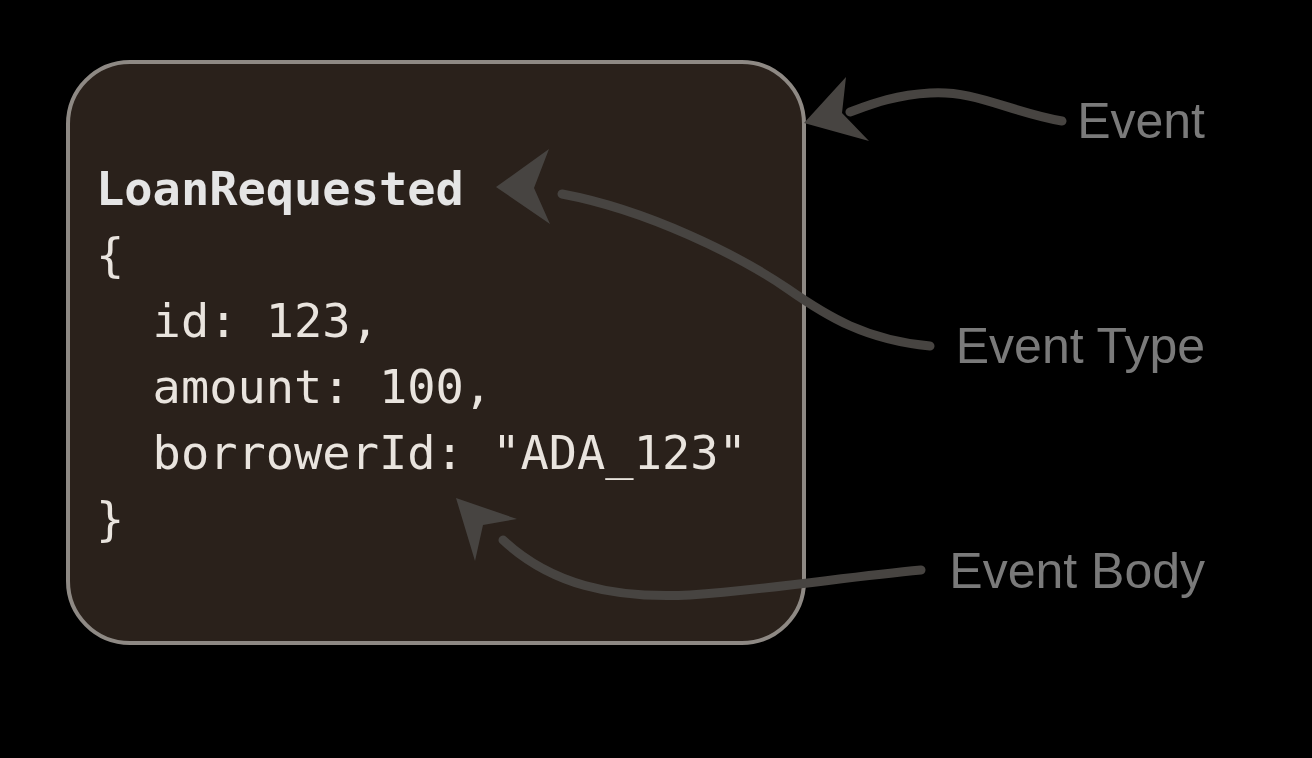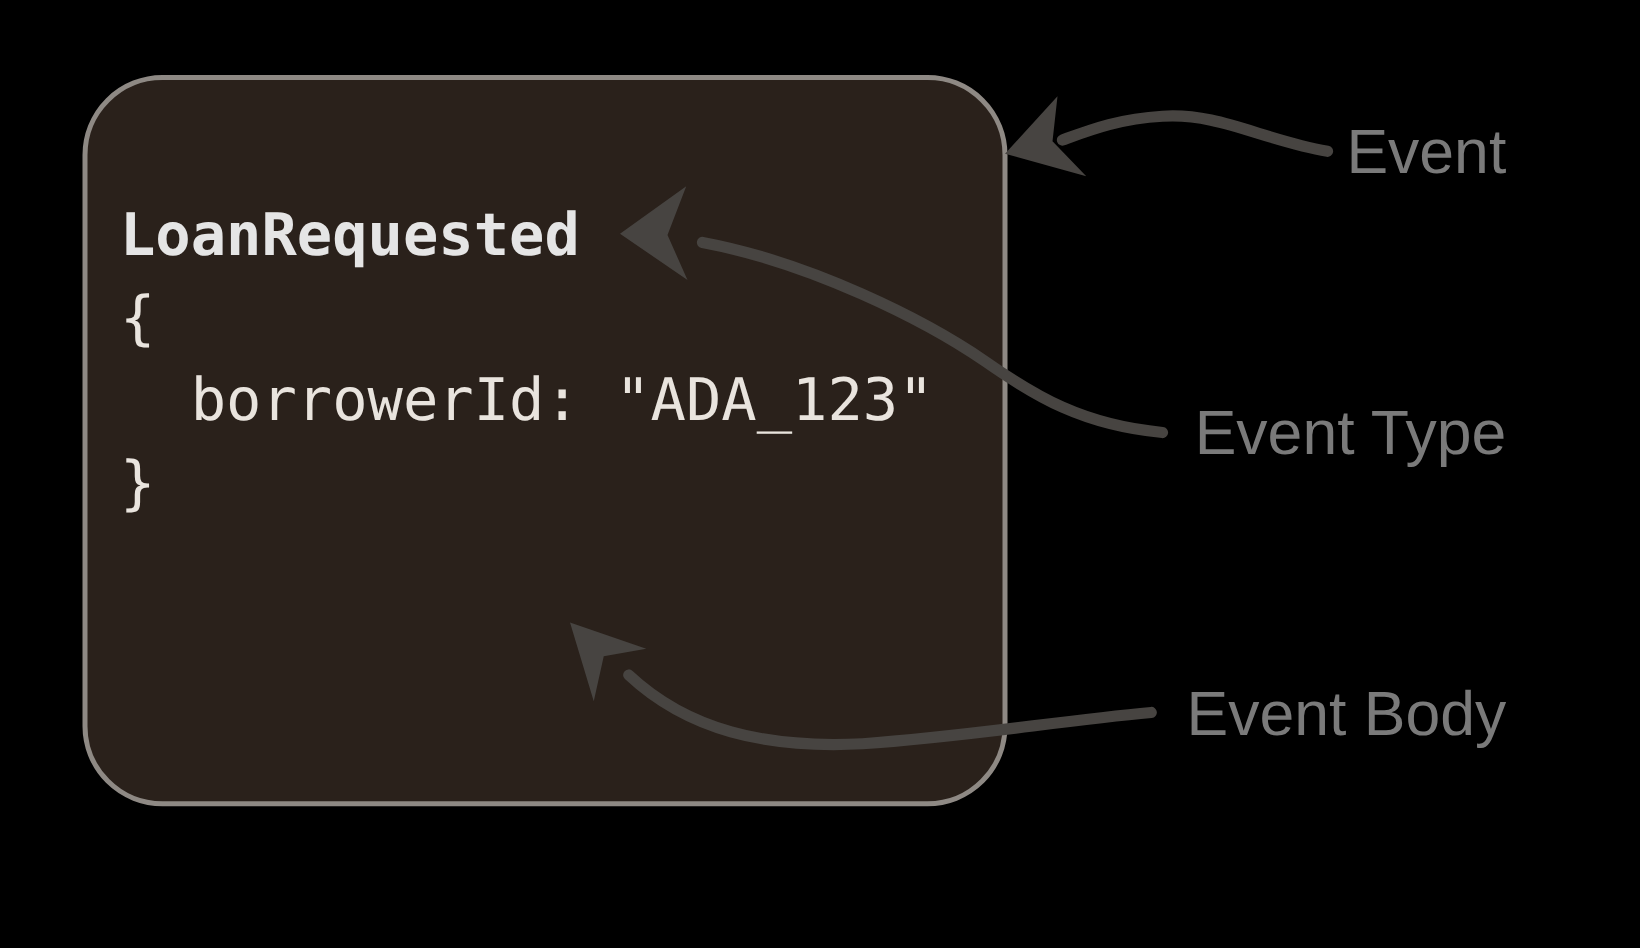--- a/index.html
+++ b/index.html
@@ -65,21 +65,21 @@
     pointer-events: none;
   }
 </style>
 </head>
 <body>
 
 <div id="stage">
 
   <div class="event-card"></div>
 
-  <pre class="code-block"><span class="code-line code-event-type">LoanRequested</span><span class="code-line">{</span><span class="code-line">  borrowerId: "ADA_123"</span><span class="code-line">}</span></pre>
+  <pre class="code-block"><span class="code-line code-event-type">LoanRequested</span><span class="code-line">{</span><span class="code-line">  id: 123,</span><span class="code-line">  amount: 100,</span><span class="code-line">  borrowerId: "ADA_123"</span><span class="code-line">}</span></pre>
 
   <svg class="arrow-layer" width="1312" height="758" viewBox="0 0 1312 758" xmlns="http://www.w3.org/2000/svg">
 
     <g>
       <path d="M 1062 121 C 1010 112, 975 90, 930 93 C 895 95, 872 104, 850 112" fill="none" stroke-width="9" stroke-linecap="round" stroke="#474441"></path>
       <path d="M 804 123 L 846 77 L 842 113 L 869 141 Z" stroke="none" fill="#474441"></path>
     </g>
 
     <g>
       <path d="M 930 346 C 866 340, 828 317, 788 289 C 740 256, 648 210, 562 194" fill="none" stroke-width="9" stroke-linecap="round" stroke="#474441"></path>

